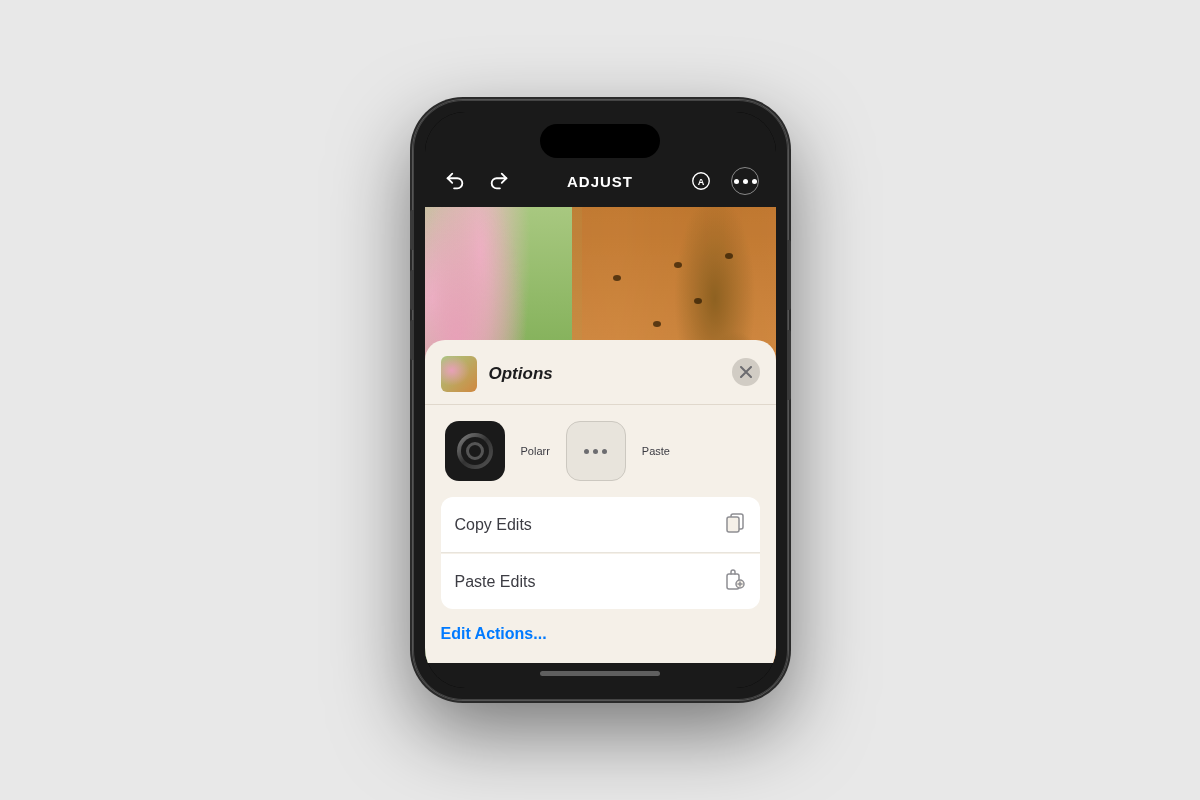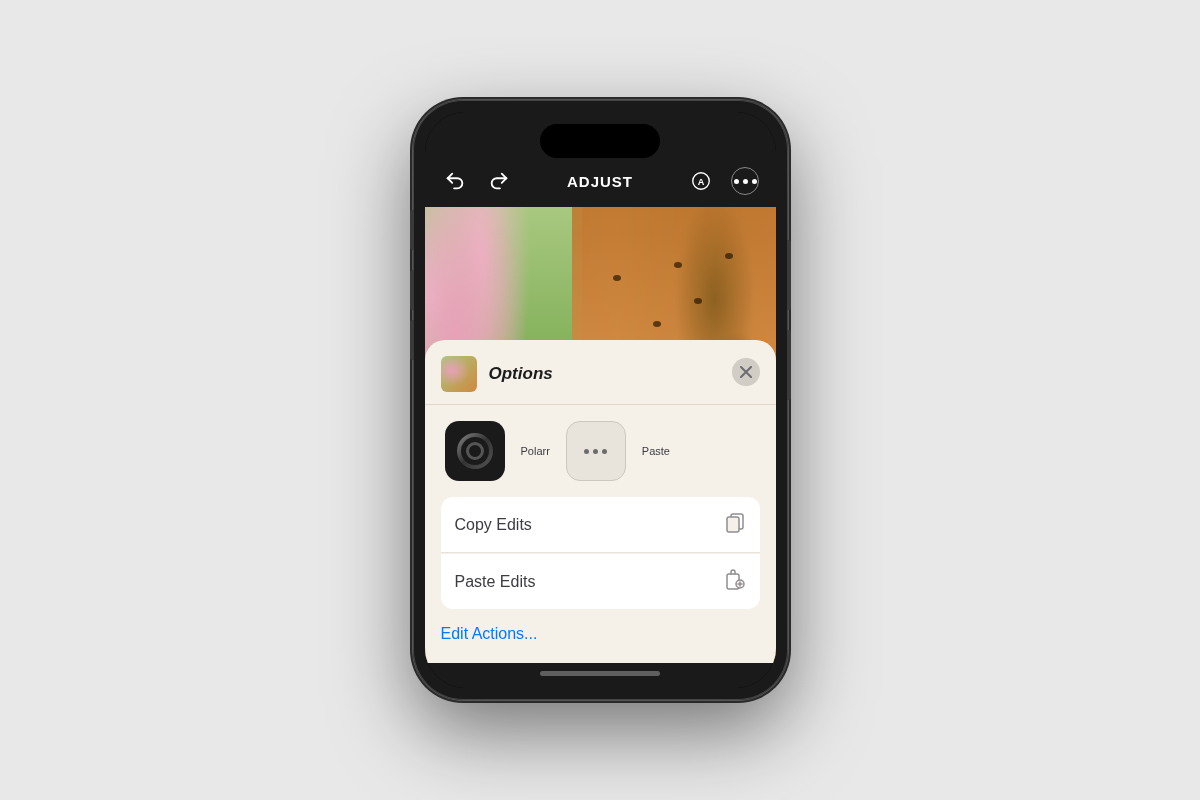--- a/index.html
+++ b/index.html
@@ -367,20 +367,21 @@
     
     .edit-actions {
       padding: 16px 16px 20px;
       text-align: left;
     }
 
     .edit-actions-link {
       color: #007AFF;
       font-size: 16px;
       cursor: pointer;
+      font-weight: bold;
     }
 
     
     .home-indicator {
       background: #1a1a1a;
       padding: 8px 0 12px;
       display: flex;
       justify-content: center;
       flex-shrink: 0;
     }

